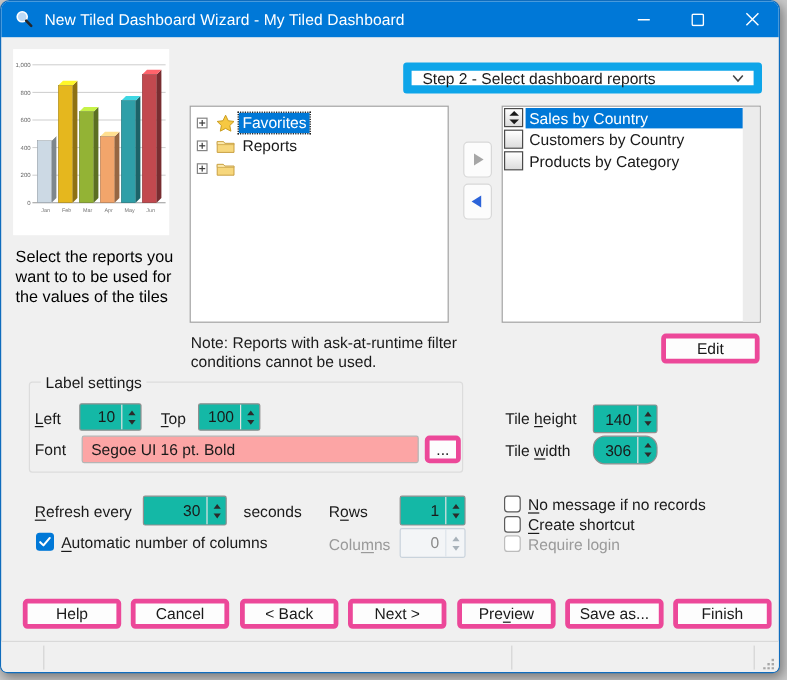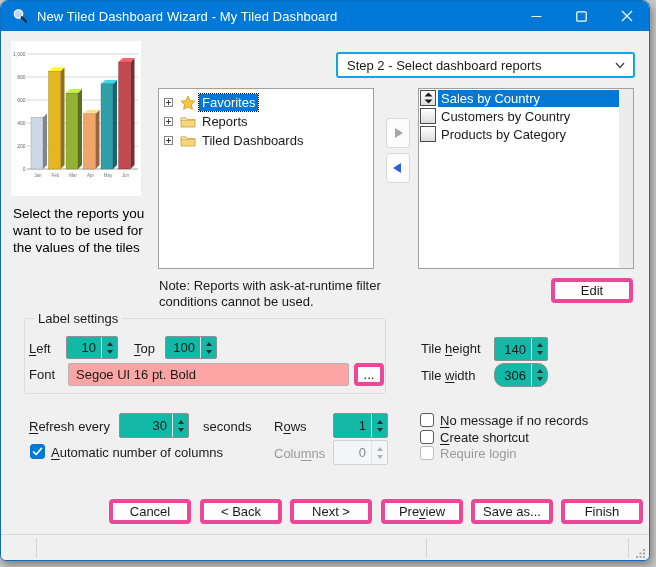--- a/index.html
+++ b/index.html
@@ -60,21 +60,21 @@
   }
   .cb.checked { background: #0078d7; border-color: #0078d7; }
   .cb.disabled { border-color: #bcbcbc; }
   .cb svg { display: block; }
   
   .chart-panel { left: 10px; top: 40px; width: 130px; height: 155px; background: #fff; }
   .caption { left: 12px; top: 204px; width: 140px; font-size: 13.5px; line-height: 17px; color: #000; }
   
   .step-select {
     left: 335px; top: 51px; width: 299px; height: 26px;
-    background: #fff; border: 2px solid #0ea5e9; border-radius: 3px;
+    background: #fff; border: 7px solid #0ea5e9; border-radius: 3px;
     display: flex; align-items: center; font-size: 13px; padding: 0 6px 0 9px;
   }
   .step-select .chev { margin-left: auto; }
   
   .tree {
     left: 157px; top: 87px; width: 216px; height: 181px;
     background: #fff; border: 1px solid #a0a0a0; padding-top: 4px; font-size: 13px;
   }
   .tree-row { display: flex; align-items: center; height: 19px; padding-left: 5px; }
   .expander {
@@ -227,21 +227,20 @@
         <path d="M1 5.5 L15 5.5 L15 4.5 L7.5 4.5 L6 3 L1 3 Z" fill="#fbe9ae" stroke="#c79d3e" stroke-width="0.6"></path>
       </svg>
       <span class="tree-label">Reports</span>
     </div>
     <div class="tree-row">
       <span class="expander"></span>
       <svg class="tree-icon" width="16" height="14" viewBox="0 0 16 14">
         <path d="M1 3 L1 12 L15 12 L15 4.5 L7.5 4.5 L6 3 Z" fill="#f7d77c" stroke="#c79d3e" stroke-width="0.8"></path>
         <path d="M1 5.5 L15 5.5 L15 4.5 L7.5 4.5 L6 3 L1 3 Z" fill="#fbe9ae" stroke="#c79d3e" stroke-width="0.6"></path>
       </svg>
-      <span class="tree-label">Tiled Dashboards</span>
     </div>
   </div>
 
   <div class="move-btn" style="top:117px;">
     <svg width="12" height="12" viewBox="0 0 12 12">
       <polygon points="3,1 11,6 3,11" fill="#a6a6a6"></polygon>
     </svg>
   </div>
   <div class="move-btn" style="top:152px;">
     <svg width="12" height="12" viewBox="0 0 12 12">
@@ -349,20 +348,21 @@
       </span>
   </div>
 
   <span class="cb" style="left:419px; top:412px; width:14px; height:14px;"></span>
   <span class="lbl" style="left:439px; top:412px;"><u>N</u>o message if no records</span>
   <span class="cb" style="left:419px; top:429px; width:14px; height:14px;"></span>
   <span class="lbl" style="left:439px; top:429px;"><u>C</u>reate shortcut</span>
   <span class="cb disabled" style="left:419px; top:445px; width:14px; height:14px;"></span>
   <span class="lbl disabled" style="left:439px; top:445px;">Require login</span>
 
+  <div class="btn" style="left:18px;  top:498px; width:82px; height:25px;">Help</div>
   <div class="btn" style="left:108px; top:498px; width:82px; height:25px;">Cancel</div>
   <div class="btn" style="left:199px; top:498px; width:82px; height:25px;">&lt; Back</div>
   <div class="btn" style="left:289px; top:498px; width:82px; height:25px;">Next &gt;</div>
   <div class="btn" style="left:380px; top:498px; width:82px; height:25px;">Pre<u>v</u>iew</div>
   <div class="btn" style="left:470px; top:498px; width:82px; height:25px;">Save as...</div>
   <div class="btn" style="left:560px; top:498px; width:82px; height:25px;">Finish</div>
 
   <div class="statusbar">
     <div class="sb-divider" style="left:35px;"></div>
     <div class="sb-divider" style="left:425px;"></div>

